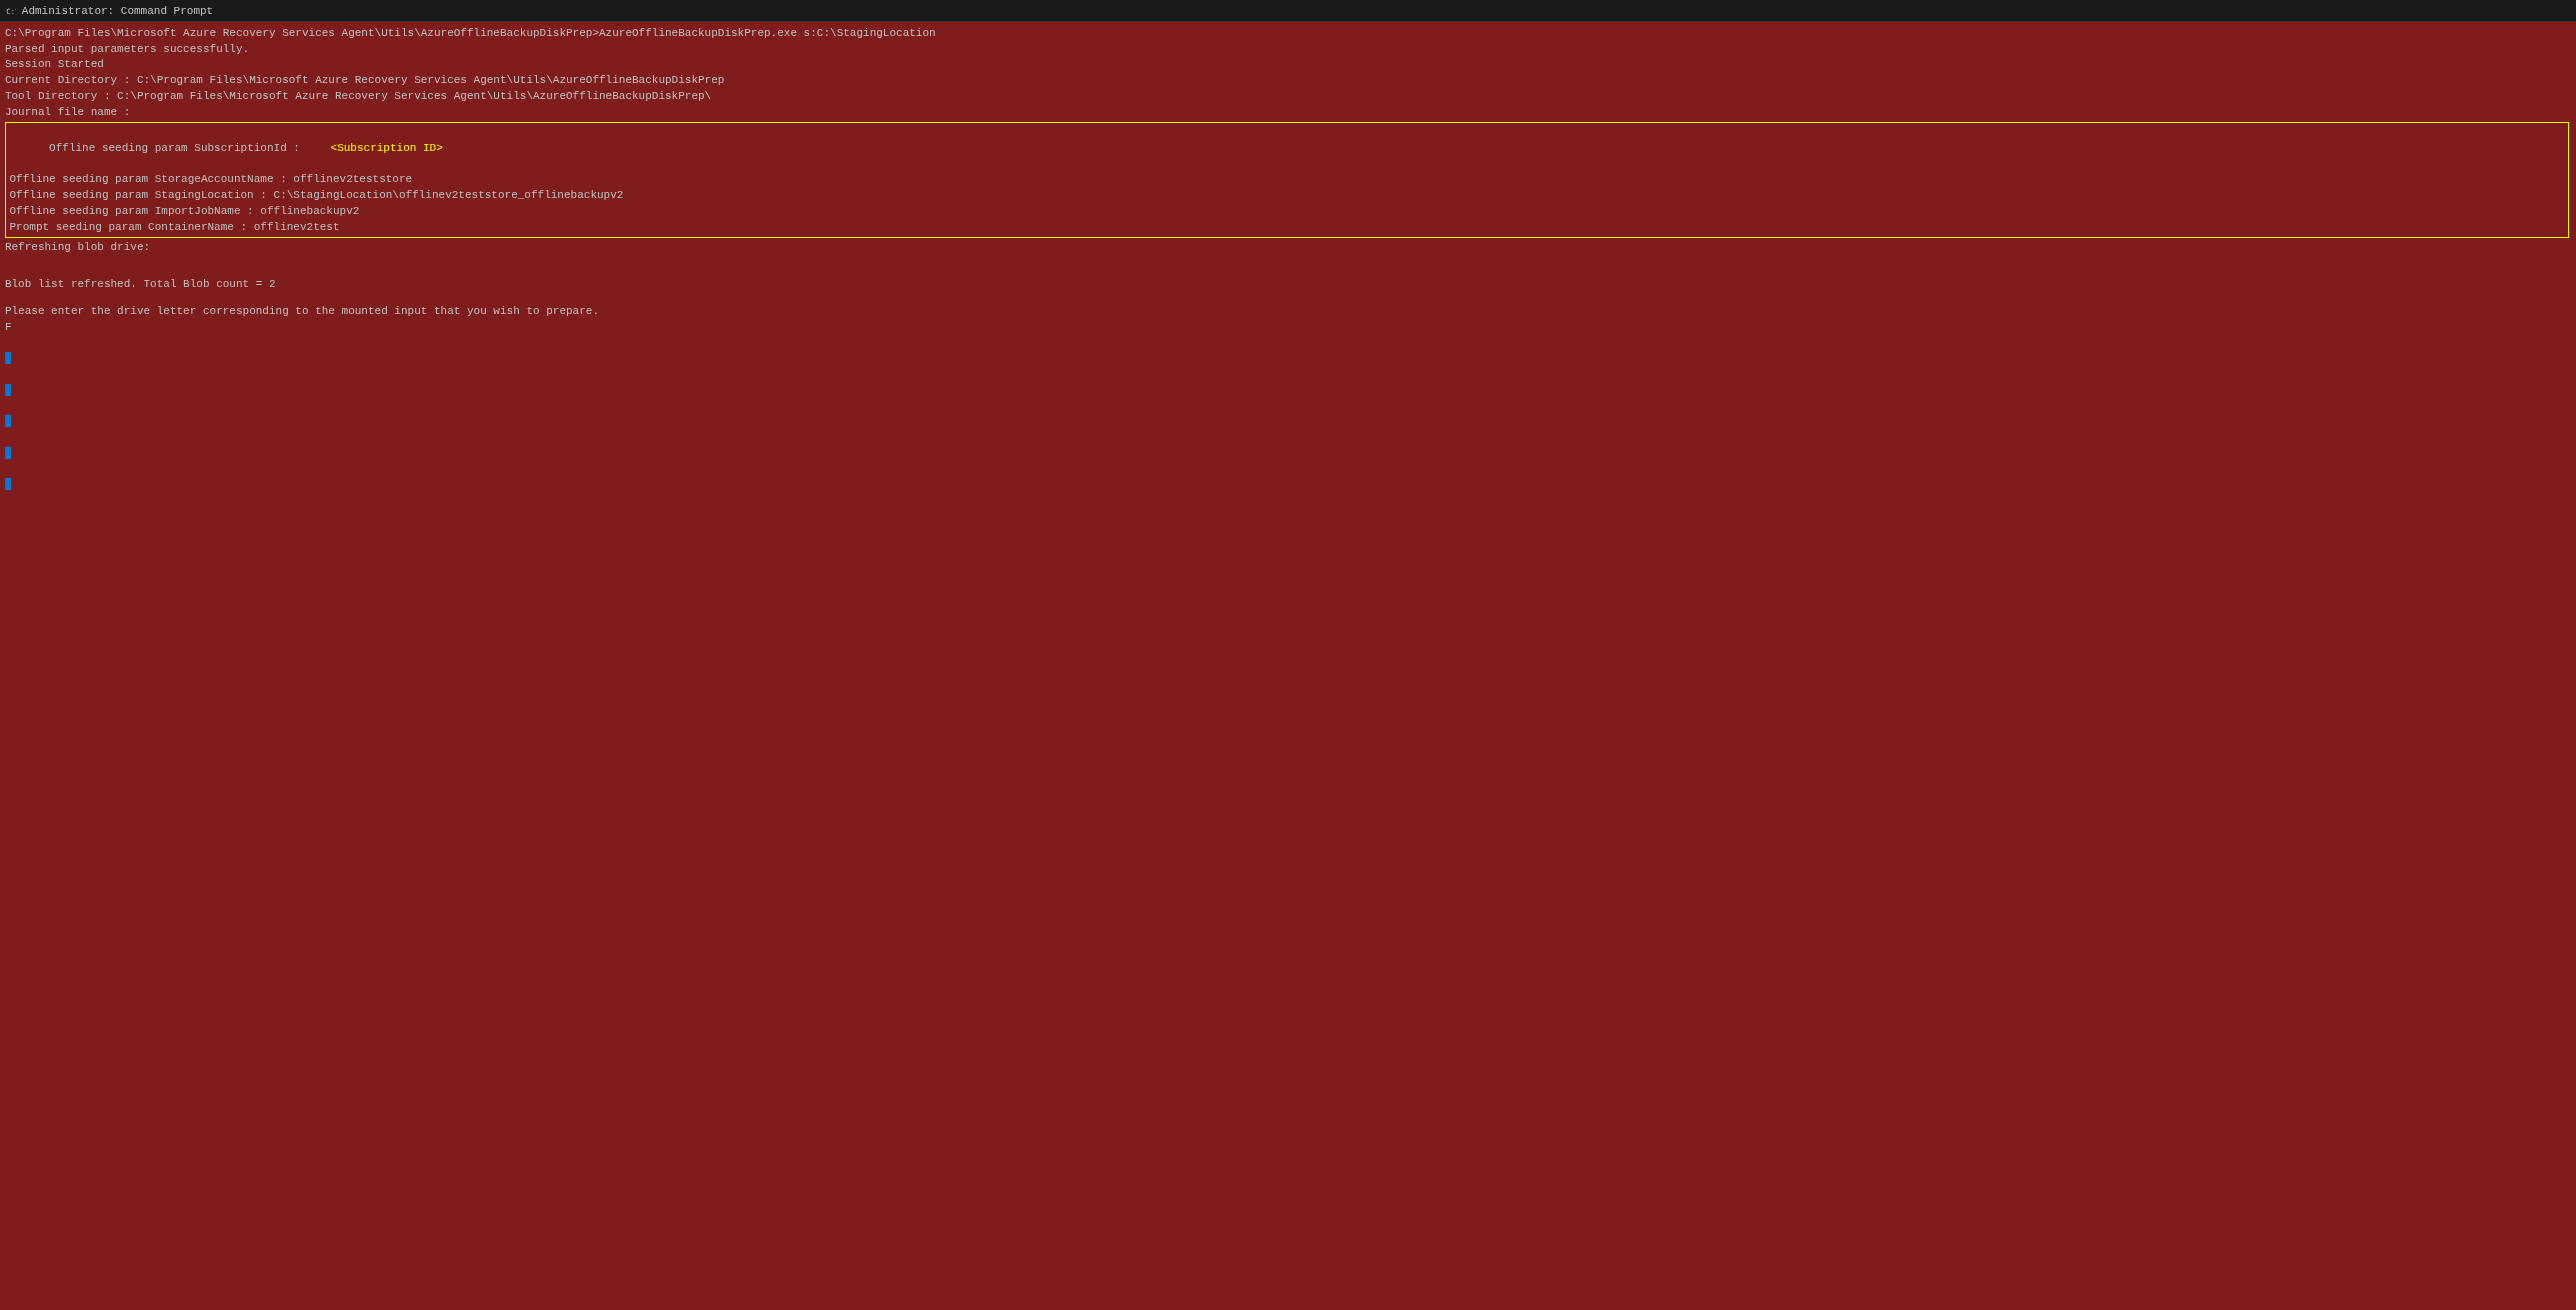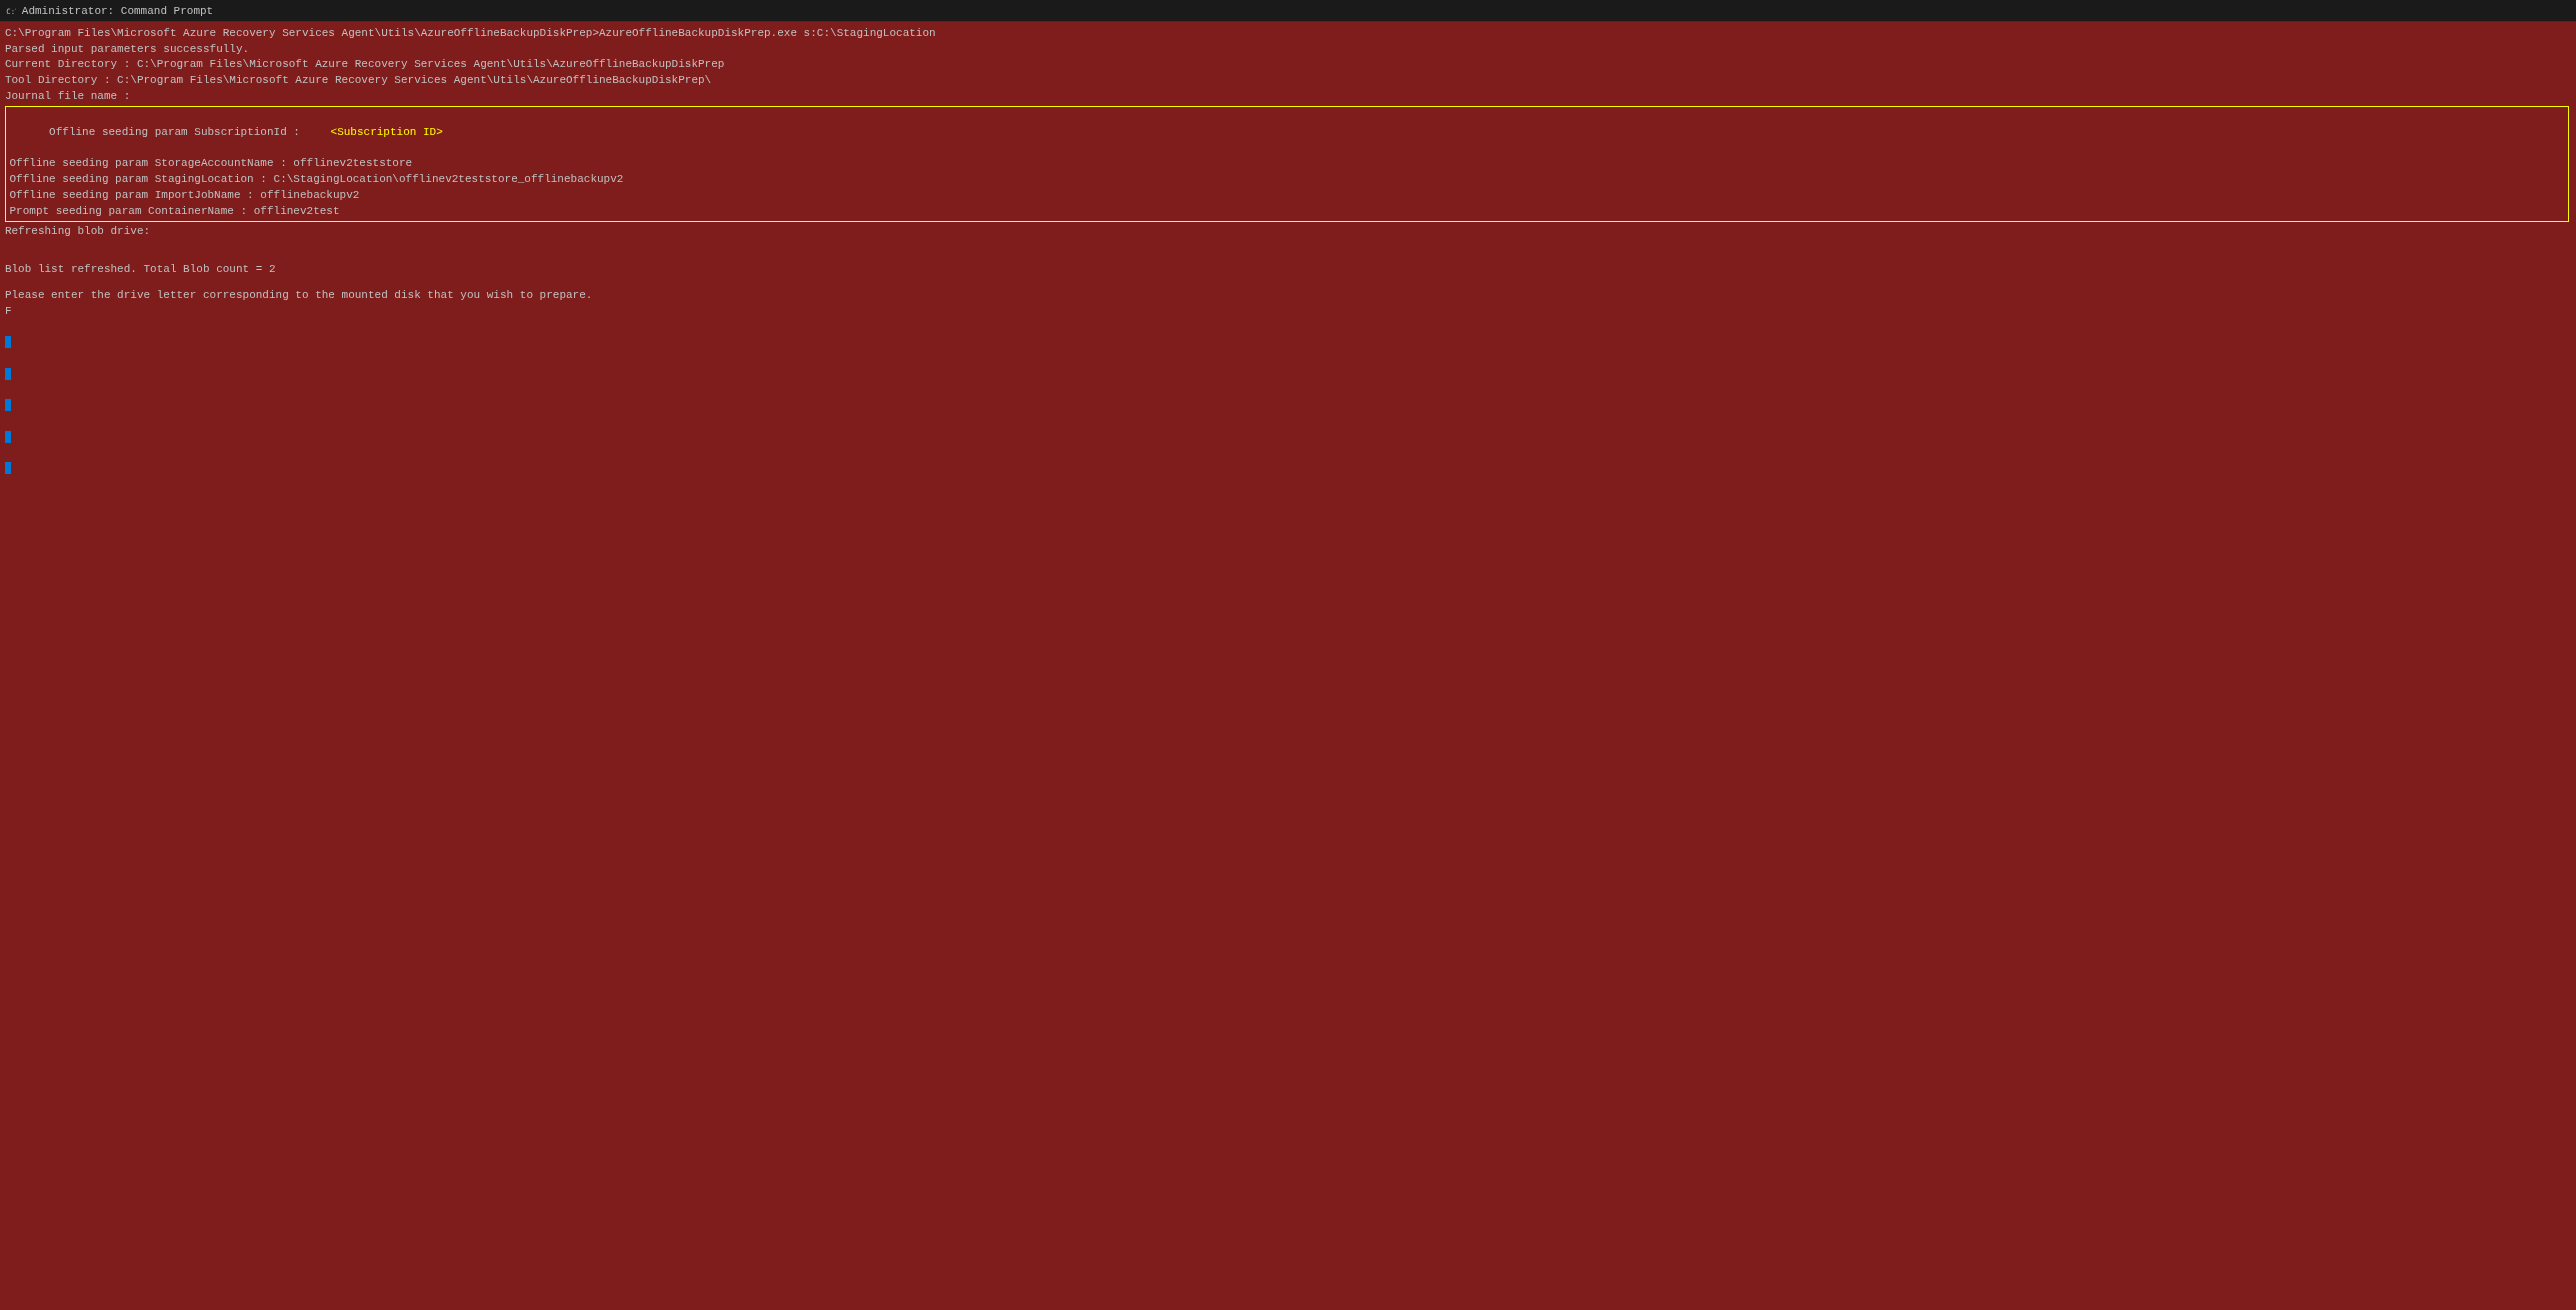--- a/index.html
+++ b/index.html
@@ -104,40 +104,41 @@
       <text x="2" y="14" font-size="12" fill="#c0c0c0" font-family="monospace">C:\</text>
     </svg>
   </div>
   <span class="title-bar-text">Administrator: Command Prompt</span>
 </div>
 
 <div class="terminal-body">
 
   <div class="line">C:\Program Files\Microsoft Azure Recovery Services Agent\Utils\AzureOfflineBackupDiskPrep&gt;AzureOfflineBackupDiskPrep.exe s:C:\StagingLocation</div>
   <div class="line">Parsed input parameters successfully.</div>
+  <div class="line">Session Started</div>
   <div class="line">Current Directory : C:\Program Files\Microsoft Azure Recovery Services Agent\Utils\AzureOfflineBackupDiskPrep</div>
   <div class="line">Tool Directory : C:\Program Files\Microsoft Azure Recovery Services Agent\Utils\AzureOfflineBackupDiskPrep\</div>
   <div class="line">Journal file name :</div>
 
   <div class="highlighted-block">
     <div class="line">
       <span>Offline seeding param SubscriptionId : </span><span class="subscription-id" style="color:#ffff00;">&lt;Subscription ID&gt;</span>
     </div>
     <div class="line">Offline seeding param StorageAccountName : offlinev2teststore</div>
     <div class="line">Offline seeding param StagingLocation : C:\StagingLocation\offlinev2teststore_offlinebackupv2</div>
     <div class="line">Offline seeding param ImportJobName : offlinebackupv2</div>
     <div class="line">Prompt seeding param ContainerName : offlinev2test</div>
   </div>
 
   <div class="line">Refreshing blob drive:</div>
   <div class="spacer"></div>
   <div class="spacer"></div>
   <div class="line">Blob list refreshed. Total Blob count = 2</div>
   <div class="spacer"></div>
-  <div class="line">Please enter the drive letter corresponding to the mounted disk that you wish to prepare.</div>
+  <div class="line">Please enter the drive letter corresponding to the mounted input that you wish to prepare.</div>
   <div class="line cursor-line">
     <span>F</span>
   </div>
 
   <div class="spacer"></div>
   <div style="display:flex; flex-direction: column; gap: 19.5px; margin-top: 4.9px;">
     <span class="blue-cursor"></span>
     <span class="blue-cursor"></span>
     <span class="blue-cursor"></span>
     <span class="blue-cursor"></span>

